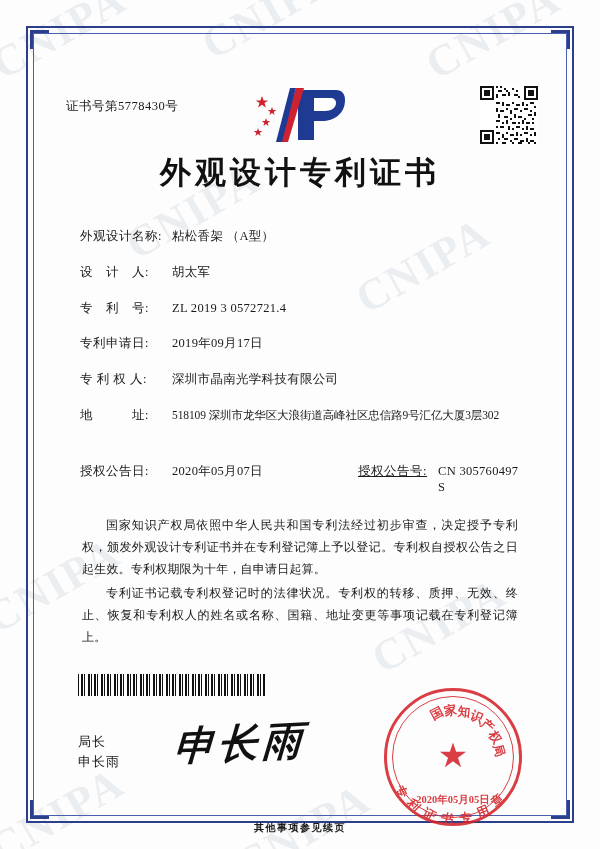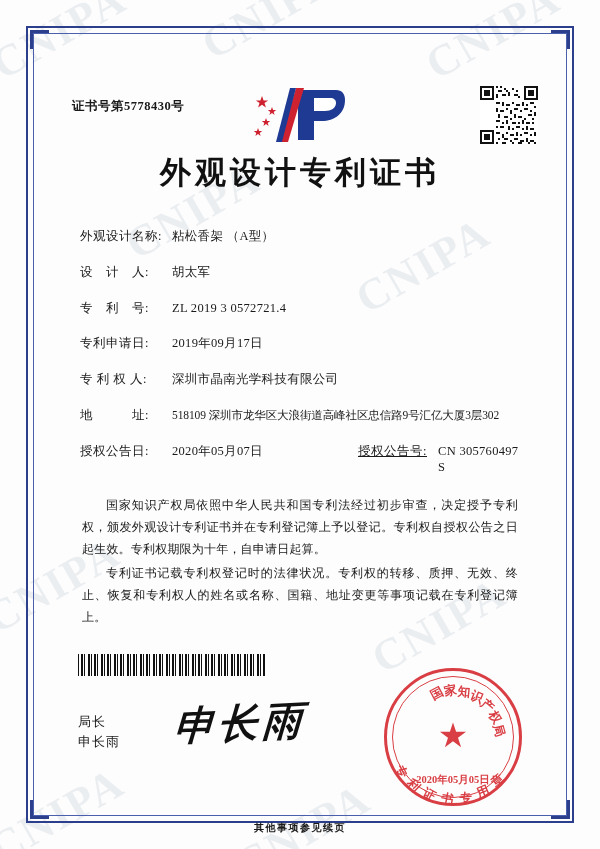--- a/index.html
+++ b/index.html
@@ -80,26 +80,25 @@
     left: 56px; top: 56px; right: 56px; bottom: 46px;
     z-index: 5;
   }
 
   .top-row {
     position: relative;
     height: 70px;
   }
   .cert-no {
     position: absolute;
-    left: 16px; top: 42px;
+    left: 10px; top: 42px;
     font-size: 12.5px;
     letter-spacing: 0.5px;
     color: #1a1a1a;
     white-space: nowrap;
-    font-weight: bold;
   }
   .logo {
     position: absolute;
     left: 50%;
     transform: translateX(-50%);
     top: 28px;
     width: 96px; height: 62px;
   }
   .qr {
     position: absolute;
@@ -145,20 +144,21 @@
   .field .lbl2 {
     flex: 0 0 auto;
     width: 80px;
     letter-spacing: 0.5px;
     white-space: nowrap;
     text-decoration: underline;
   }
   .field .val2 {
     flex: 1 1 auto;
     letter-spacing: 0.3px;
+    margin-top: 20px;
   }
   .val.small { font-size: 11.5px; letter-spacing: -0.1px; }
 
   .paras {
     margin-top: 16px;
     padding: 0 26px 0 26px;
     font-size: 12px;
     line-height: 1.85;
     text-align: justify;
     letter-spacing: 0.2px;

